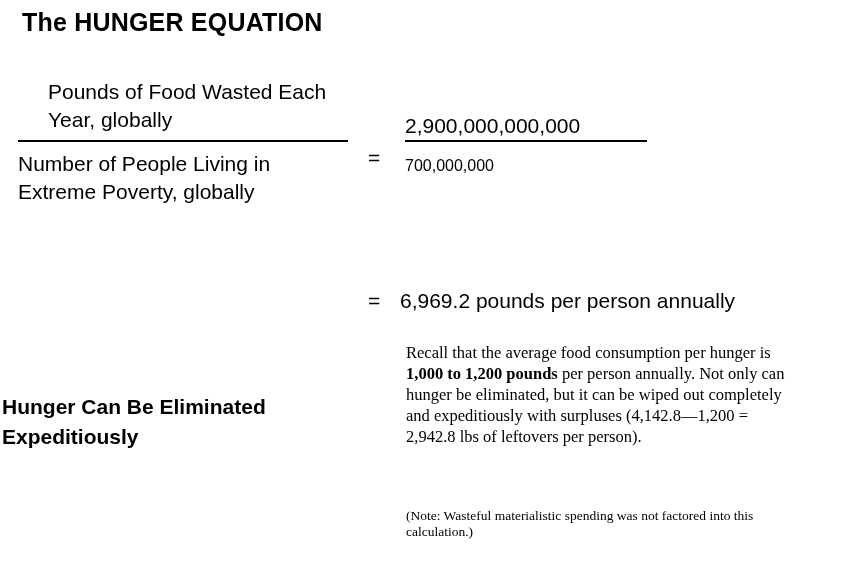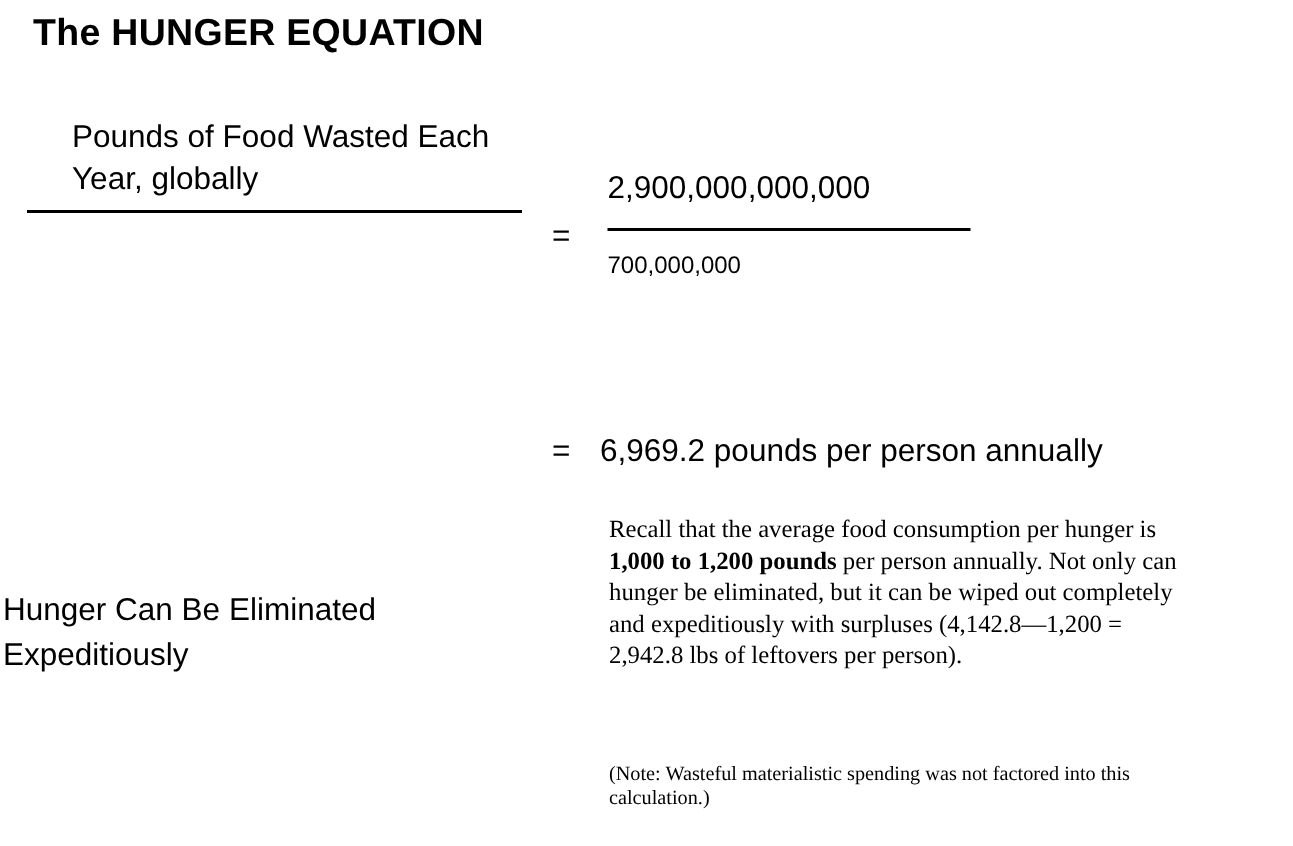--- a/index.html
+++ b/index.html
@@ -69,21 +69,20 @@
   
   .num-fraction {
     position: absolute;
     left: 405px;
     top: 112px;
     width: 242px;
   }
   .num-top {
     font-size: 21px;
     line-height: 28px;
-    padding-bottom: 12px;
   }
   .num-bar {
     border-top: 2px solid #000;
     width: 242px;
     height: 0;
   }
   .num-bottom {
     font-size: 16px;
     line-height: 28px;
     padding-top: 10px;
@@ -103,21 +102,21 @@
     width: 32px;
   }
 
   
   .conclusion {
     position: absolute;
     left: 2px;
     top: 392px;
     width: 360px;
     font-size: 21px;
-    font-weight: normal;
+    font-weight: bold;
     line-height: 30px;
   }
 
   
   .body-para {
     position: absolute;
     left: 406px;
     top: 342px;
     width: 392px;
     font-family: "Liberation Serif", serif;
@@ -143,20 +142,21 @@
 </head>
 <body>
 
 <div class="page">
 
   <div class="title">The HUNGER EQUATION</div>
 
   <div class="fraction">
     <div class="frac-num">Pounds of Food Wasted Each Year, globally</div>
     <div class="frac-bar"></div>
+    <div class="frac-den">Number of People Living in Extreme Poverty, globally</div>
   </div>
 
   <div class="equals-1">=</div>
 
   <div class="num-fraction">
     <div class="num-top">2,900,000,000,000</div>
     <div class="num-bar"></div>
     <div class="num-bottom">700,000,000</div>
   </div>
 

